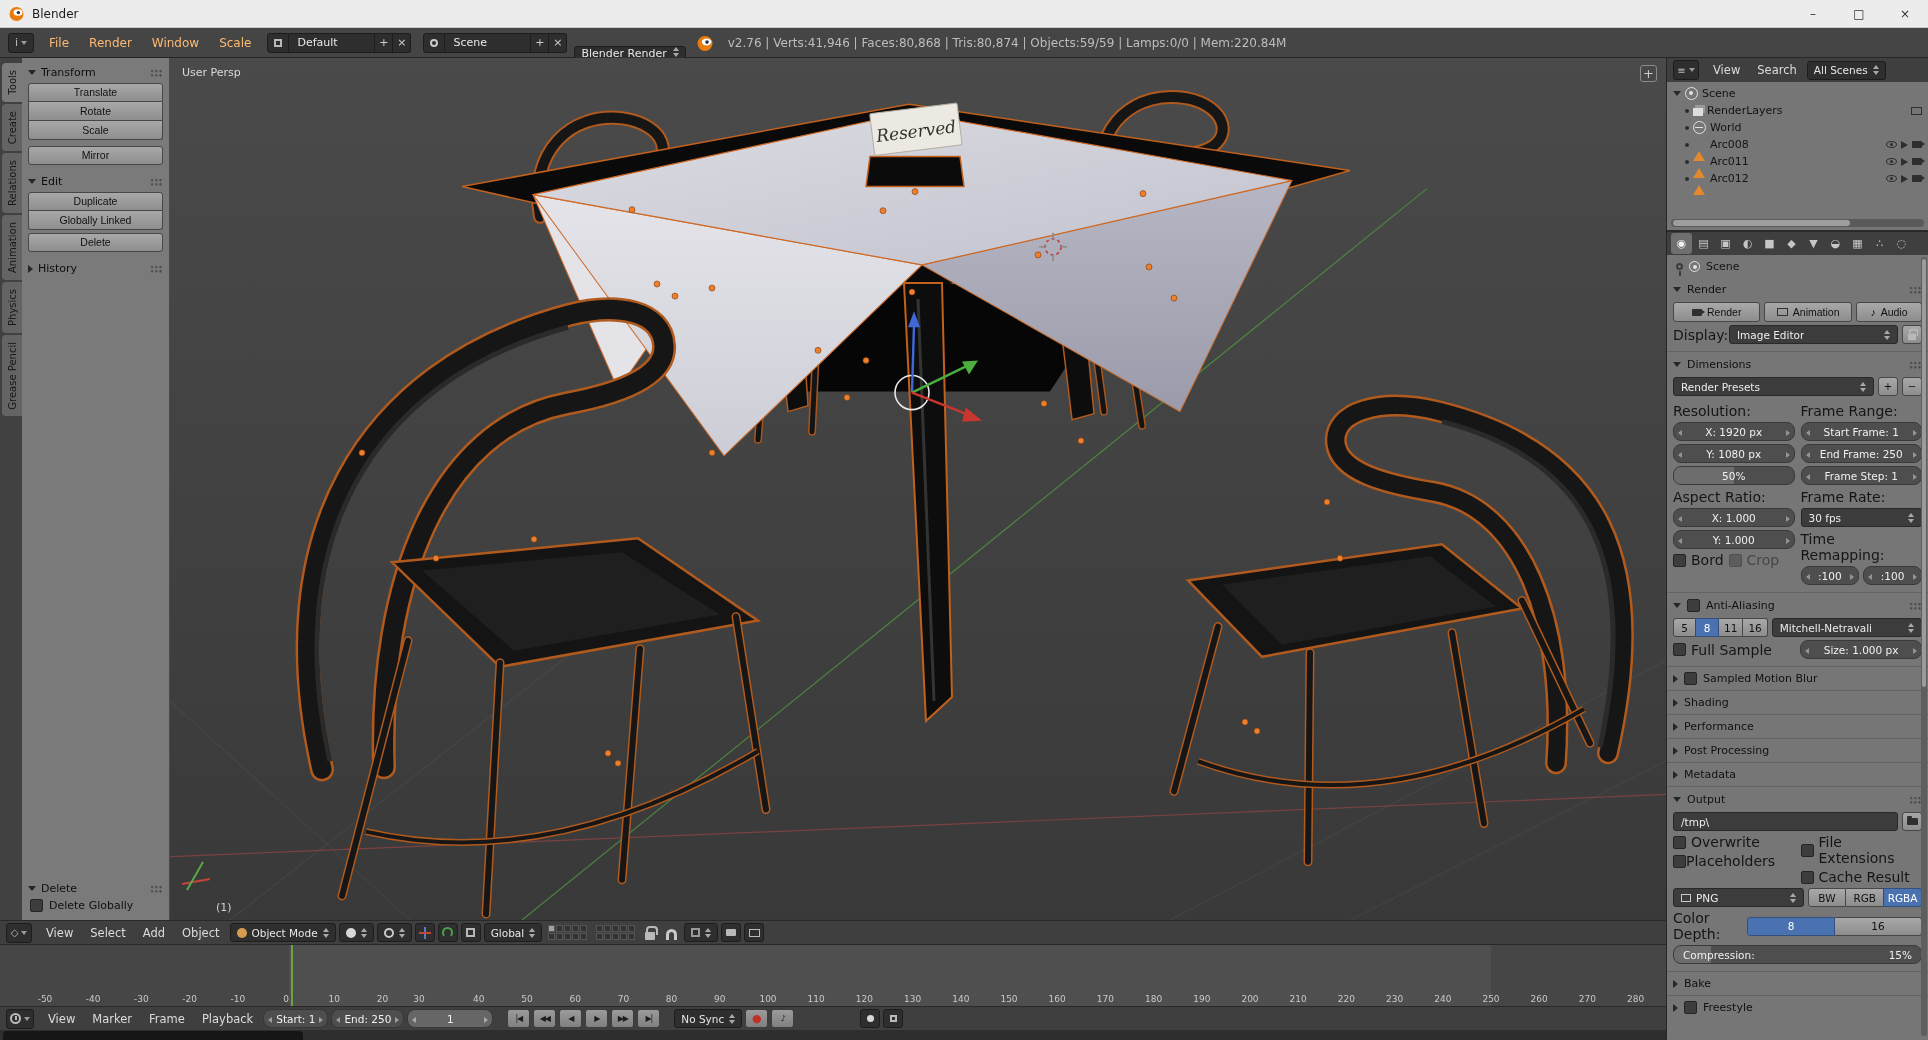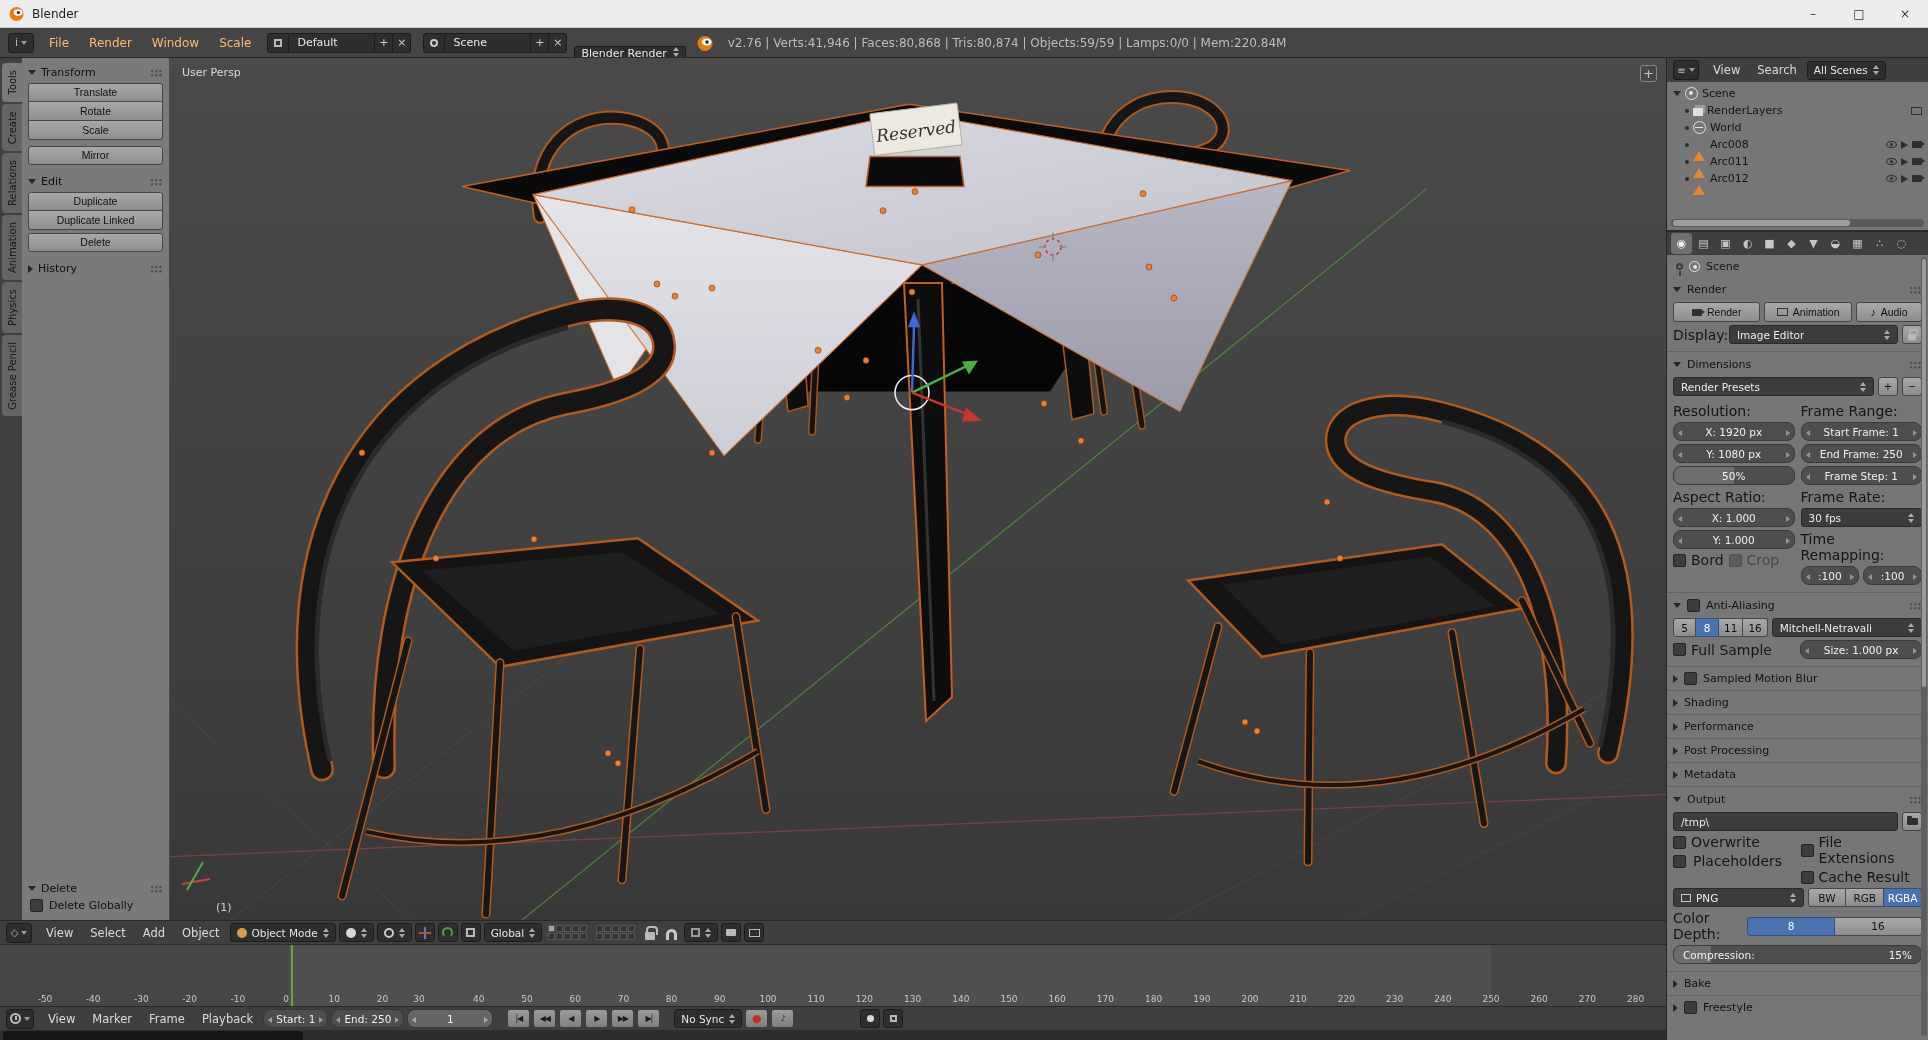--- a/index.html
+++ b/index.html
@@ -267,21 +267,21 @@
           <div class="gap6"></div>
           <button class="shelf-btn">Mirror</button>
 
           <div class="shelf-phead" style="margin-top:10px;">
             <span class="tri-exp"></span>
             <span>Edit</span>
             <span class="dots"></span>
           </div>
           <div class="btn-stack">
             <button class="shelf-btn">Duplicate</button>
-            <button class="shelf-btn">Duplicate Linked</button>
+            <button class="shelf-btn">Globally Linked</button>
           </div>
           <div class="gap3"></div>
           <button class="shelf-btn">Delete</button>
 
           <div class="shelf-phead" style="margin-top:10px;">
             <span class="tri-col"></span>
             <span>History</span>
             <span class="dots"></span>
           </div>
 
@@ -926,21 +926,21 @@
             <span class="sq-btn">
                 <span class="folder-ic"></span>
               </span>
           </div>
           <div class="col2">
             <div class="col">
               <div class="row" style="gap:5px;margin-top:0;">
                 <span class="chk on"></span>
                 <span class="plabel" style="margin-top:0;">Overwrite</span>
               </div>
-              <div class="row" style="gap:7px;">
+              <div class="row" style="gap:0;">
                 <span class="chk"></span>
                 <span class="plabel" style="margin-top:0;">Placeholders</span>
               </div>
             </div>
             <div class="col">
               <div class="row" style="gap:5px;margin-top:0;">
                 <span class="chk on"></span>
                 <span class="plabel" style="margin-top:0;">File Extensions</span>
               </div>
               <div class="row" style="gap:5px;">

